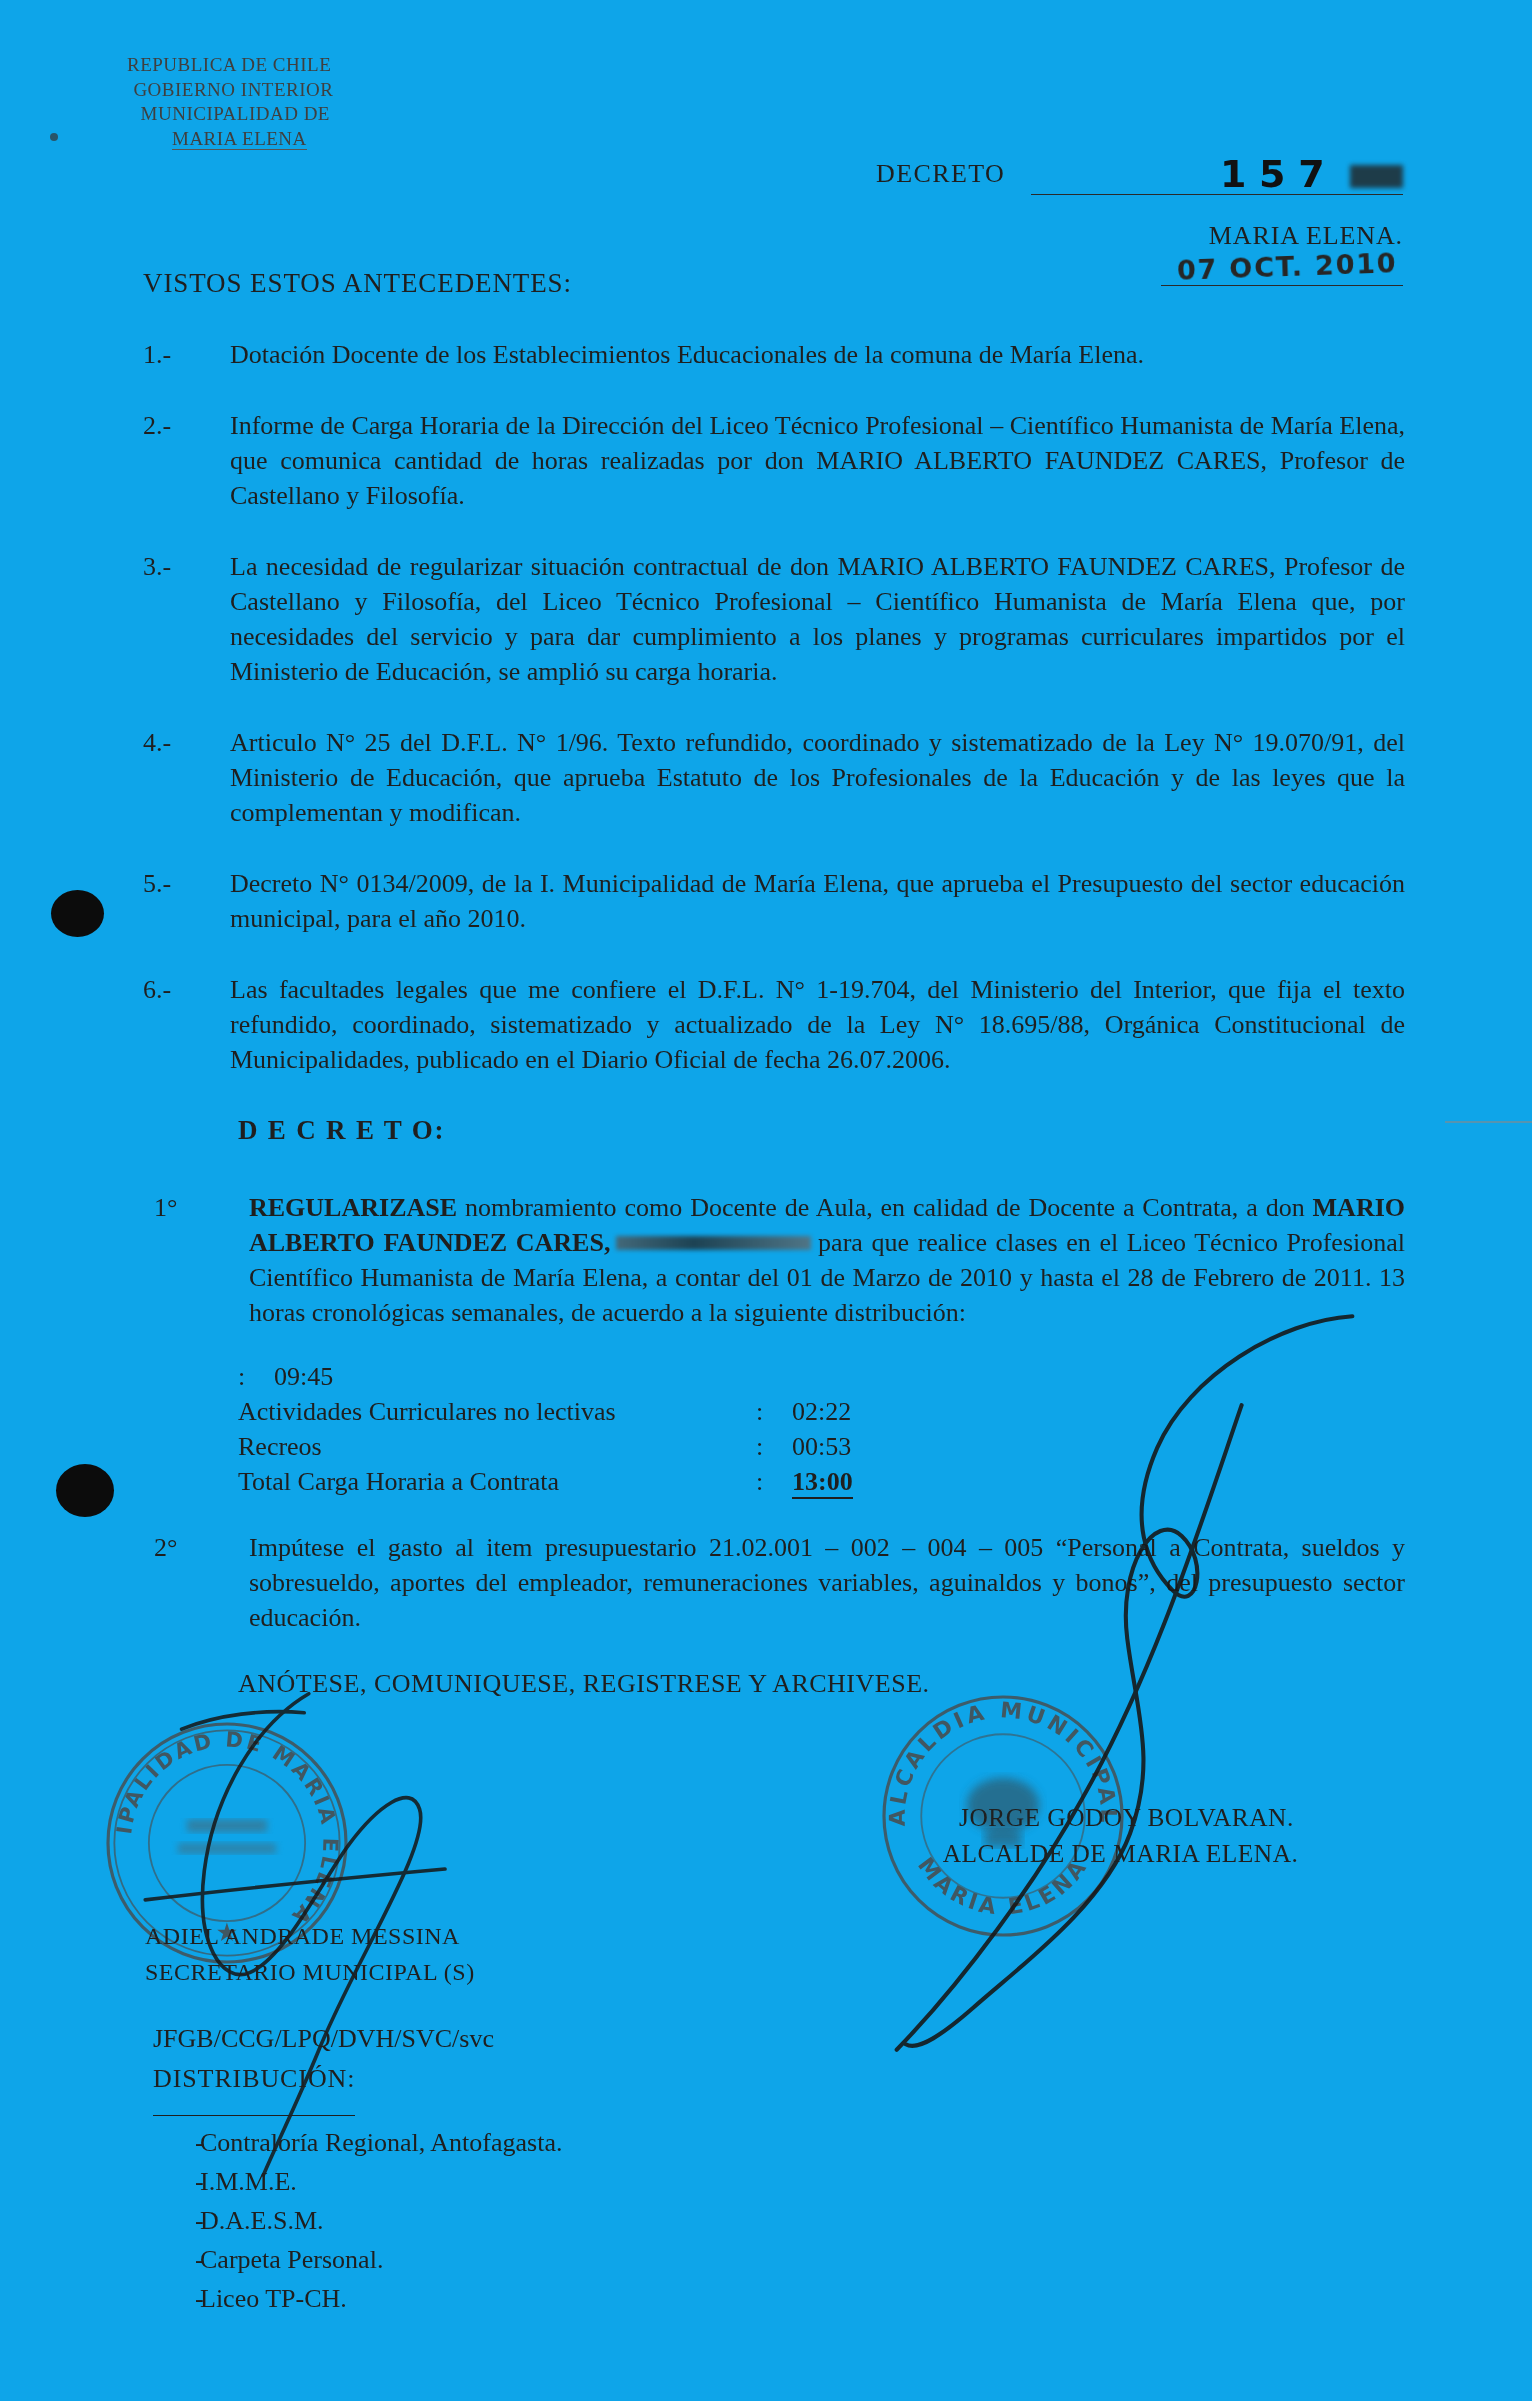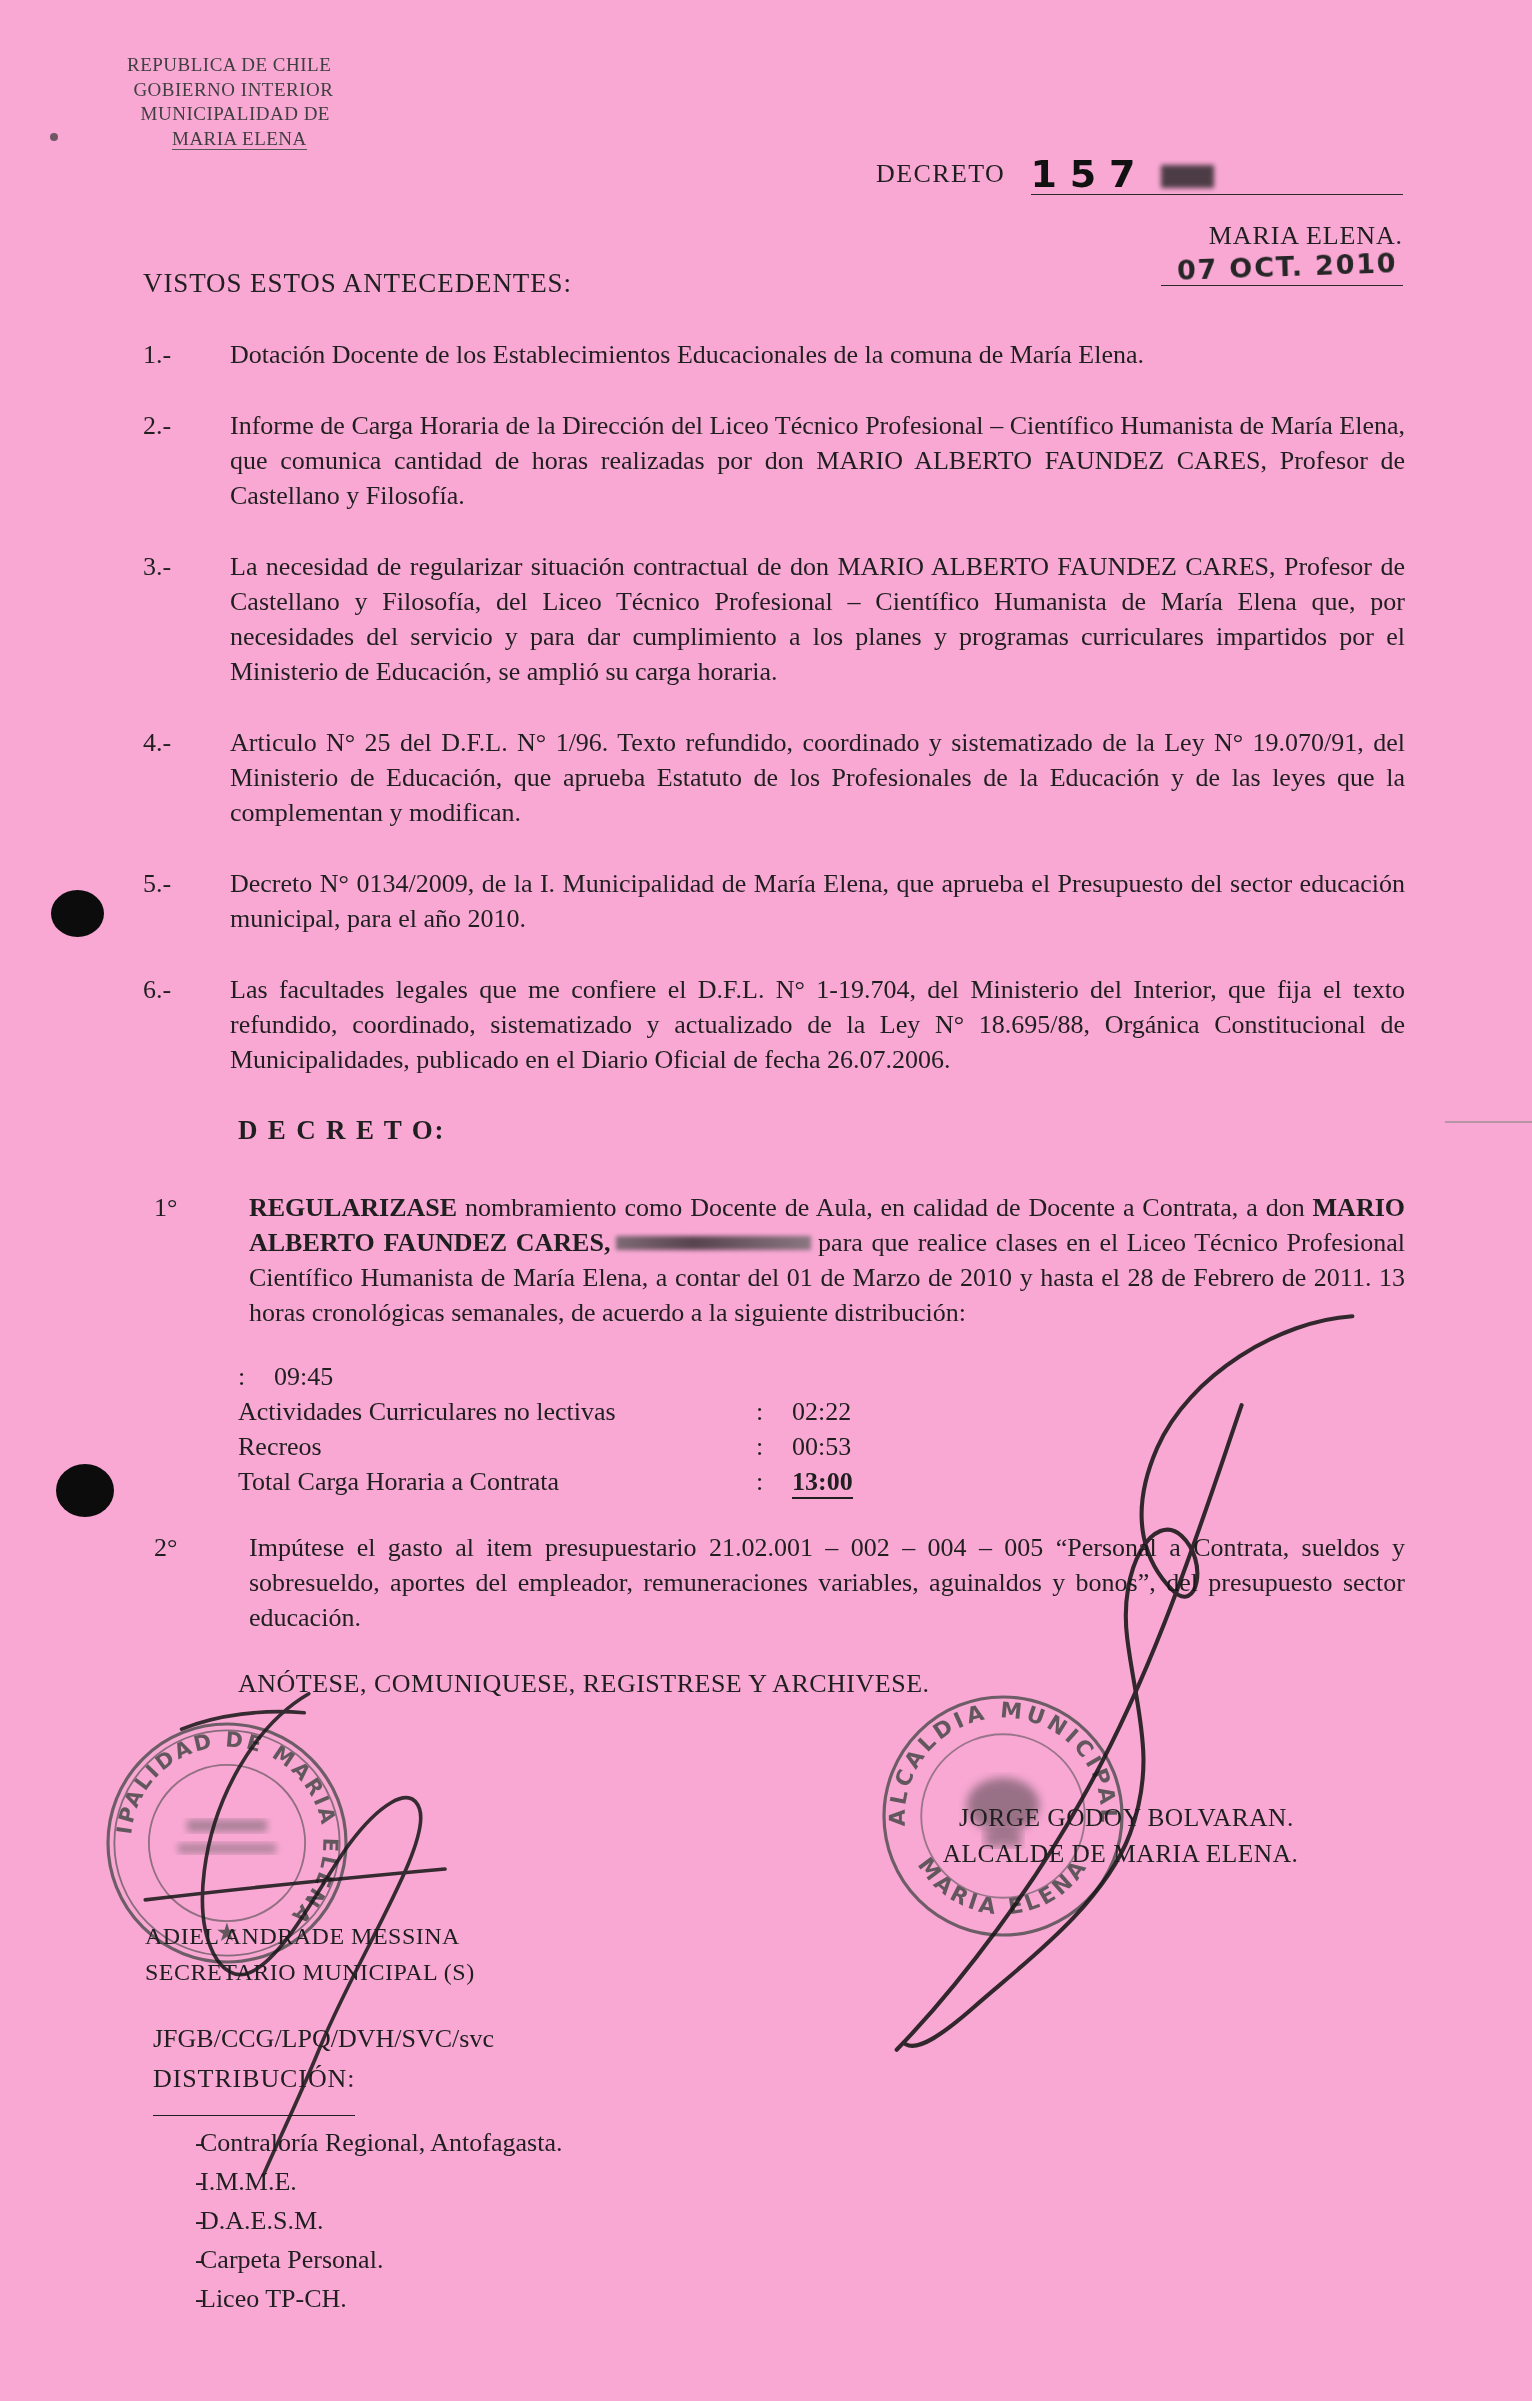--- a/index.html
+++ b/index.html
@@ -1,37 +1,37 @@
 <!DOCTYPE html>
 <html style="font-size:14.5px"><head>
 <meta charset="utf-8">
 <style>
   html,body{margin:0;padding:0;}
   body{background:#9a9a9a;}
   .page{
     position:relative;
     width:1533px;height:2401px;
-    background:#f9a8d4;
+    background:#0ea5e9;
     font-family:"Liberation Serif", serif;
     color:#1f1f1f;
     overflow:hidden;
   }
   
   .letterhead{position:absolute;left:127px;top:53px;font-size:19px;line-height:24.5px;color:#3f3f3f;letter-spacing:0.5px;}
   .letterhead .lh0{padding-left:0;}
   .letterhead .lh1{padding-left:6.4px;}
   .letterhead .lh2{padding-left:13.6px;}
   .letterhead .lh3{padding-left:45px;}
   .letterhead .lh3 span{border-bottom:1.4px solid #555;padding-bottom:0.9px;}
   .corner-dot{position:absolute;left:50px;top:133px;width:8.2px;height:8.2px;background:#333;border-radius:50%;opacity:.7;}
 
   
   .decree-row1{position:absolute;left:876px;top:156px;width:527px;display:flex;align-items:flex-end;font-size:26px;letter-spacing:1.4px;}
   .decree-label{padding-bottom:5.4px;}
-  .decree-num-wrap{flex:1;margin-left:25.4px;border-bottom:1.8px solid #2a2a2a;display:flex;align-items:flex-end;padding-bottom:1.8px;}
+  .decree-num-wrap{flex:1;margin-left:25.4px;border-bottom:1.8px solid #2a2a2a;display:flex;align-items:flex-end;padding-bottom:1.8px;justify-content:flex-end;}
   .decree-number{font-family:"DejaVu Sans", sans-serif;font-weight:bold;font-size:38px;letter-spacing:12.7px;line-height:36px;color:#111;}
   .num-smudge{display:inline-block;width:53px;height:23.6px;background:#222;filter:blur(2.7px);opacity:.8;margin-left:12.7px;margin-bottom:3.6px;}
   .decree-row2{position:absolute;left:876px;top:221px;width:527px;display:flex;align-items:flex-end;font-size:26px;letter-spacing:0.9px;flex-direction:column;}
   .date-wrap{flex:1;margin-left:12.7px;border-bottom:1.8px solid #2a2a2a;padding:0 5.4px 1.8px 16.3px;}
   .date-stamp{display:inline-block;font-family:"DejaVu Sans", sans-serif;font-weight:bold;font-size:27px;letter-spacing:1.8px;color:#262626;transform:rotate(-2deg);filter:blur(0.4px);}
 
   
   .main-col{position:absolute;left:143px;top:266px;width:1262px;font-size:26px;line-height:35px;font-family:Liberation Serif, serif;}
   .vistos-title{font-size:27px;letter-spacing:0.9px;margin-bottom:36px;}
   .a-item{display:flex;margin-bottom:36px;}

